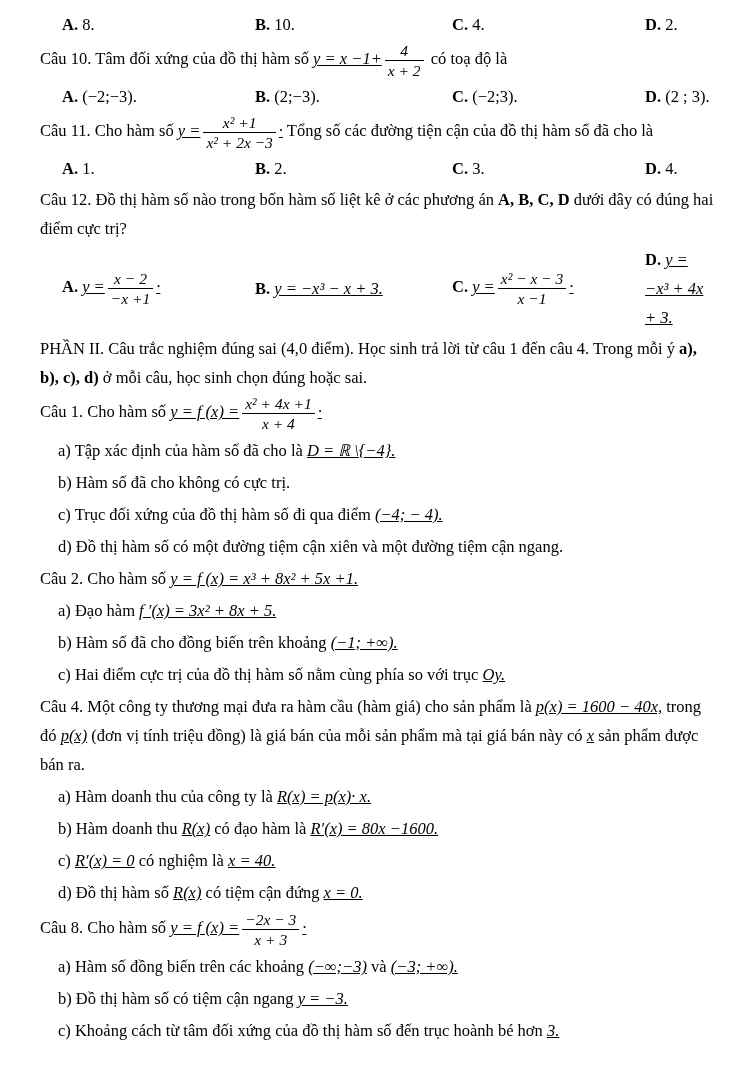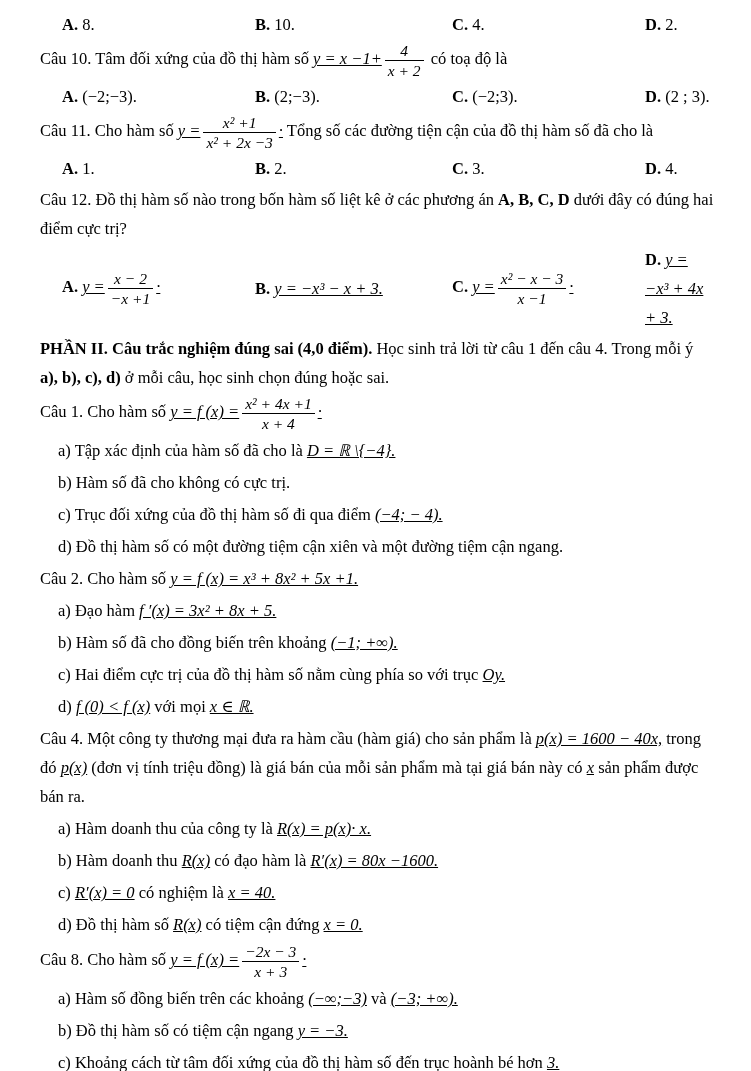--- a/index.html
+++ b/index.html
@@ -4,21 +4,21 @@
 <style>
   *{box-sizing:border-box;}
   html,body{margin:0;padding:0;}
   body{
     width:751px;height:1071px;overflow:hidden;
     background:#ffffff;color:#000000;
     font-family:"Liberation Serif","DejaVu Serif",serif;
     font-size:16.5px;line-height:29px;
     padding:8px 36px 0 40px;
   }
-  .b{font-weight:bold;}
+  .b{font-weight:normal;}
   .ql{font-weight:normal;}
   .ol{font-weight:bold;}
   .m{font-style:italic;text-decoration:underline;}
   .frac{
     display:inline-block;vertical-align:middle;text-align:center;
     font-size:15.5px;line-height:19px;margin:0 3px;font-style:italic;
   }
   .frac .num{display:block;border-bottom:1.2px solid #000;padding:0 3px;}
   .frac .den{display:block;padding:0 3px;}
   .opts{
@@ -97,21 +97,20 @@
   <div class="item"><span>d) Đồ thị hàm số có một đường tiệm cận xiên và một đường tiệm cận ngang.</span></div>
 
   <p>
     <b class="ql">Câu 2.</b>
     <span>Cho hàm số</span>
     <span class="m">y = f (x) = x³ + 8x² + 5x +1.</span>
   </p>
   <div class="item"><span>a) Đạo hàm</span> <span class="m">f ′(x) = 3x² + 8x + 5.</span></div>
   <div class="item"><span>b) Hàm số đã cho đồng biến trên khoảng</span> <span class="m">(−1; +∞).</span></div>
   <div class="item"><span>c) Hai điểm cực trị của đồ thị hàm số nằm cùng phía so với trục</span> <span class="m">Oy.</span></div>
-  <div class="item"><span>d)</span> <span class="m">f (0) &lt; f (x)</span> <span>với mọi</span> <span class="m">x ∈ ℝ.</span></div>
 
   <p>
     <b class="ql">Câu 4.</b>
     <span>Một công ty thương mại đưa ra hàm cầu (hàm giá) cho sản phẩm là</span>
     <span class="m">p(x) = 1600 − 40x,</span>
     <span>trong đó</span>
     <span class="m">p(x)</span>
     <span>(đơn vị tính triệu đồng) là giá bán của mỗi sản phẩm mà tại giá bán này có</span>
     <span class="m">x</span>
     <span>sản phẩm được bán ra.</span>

